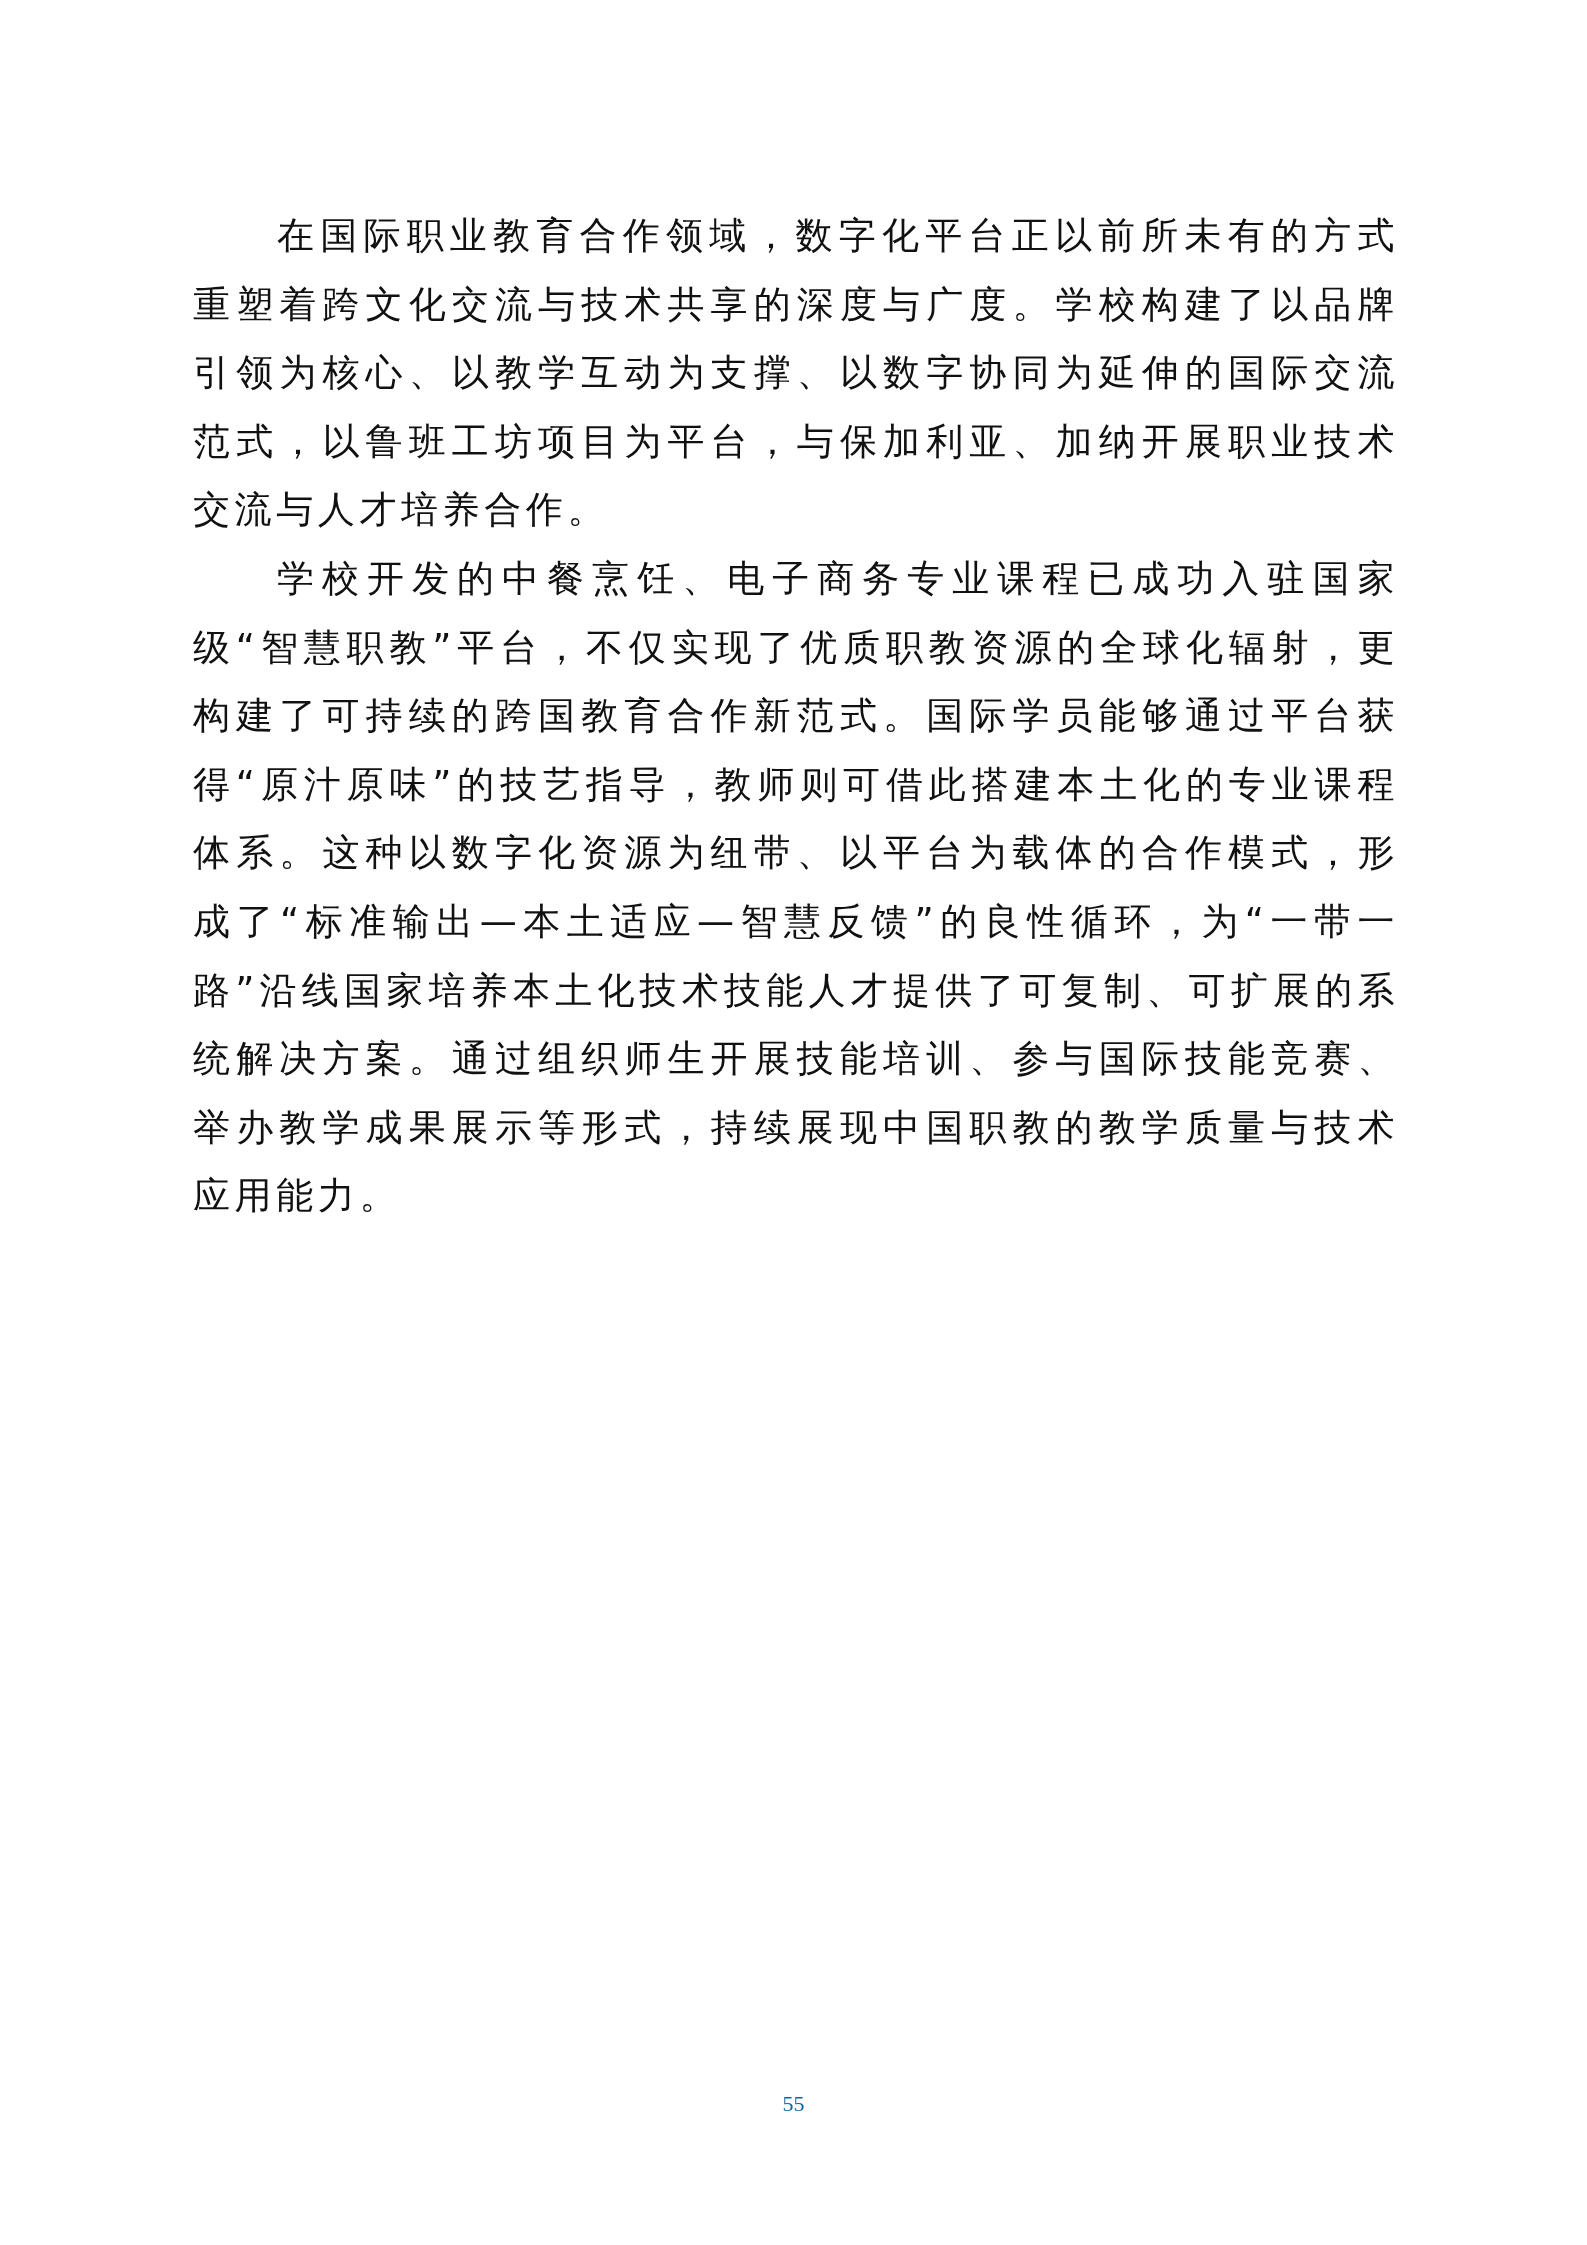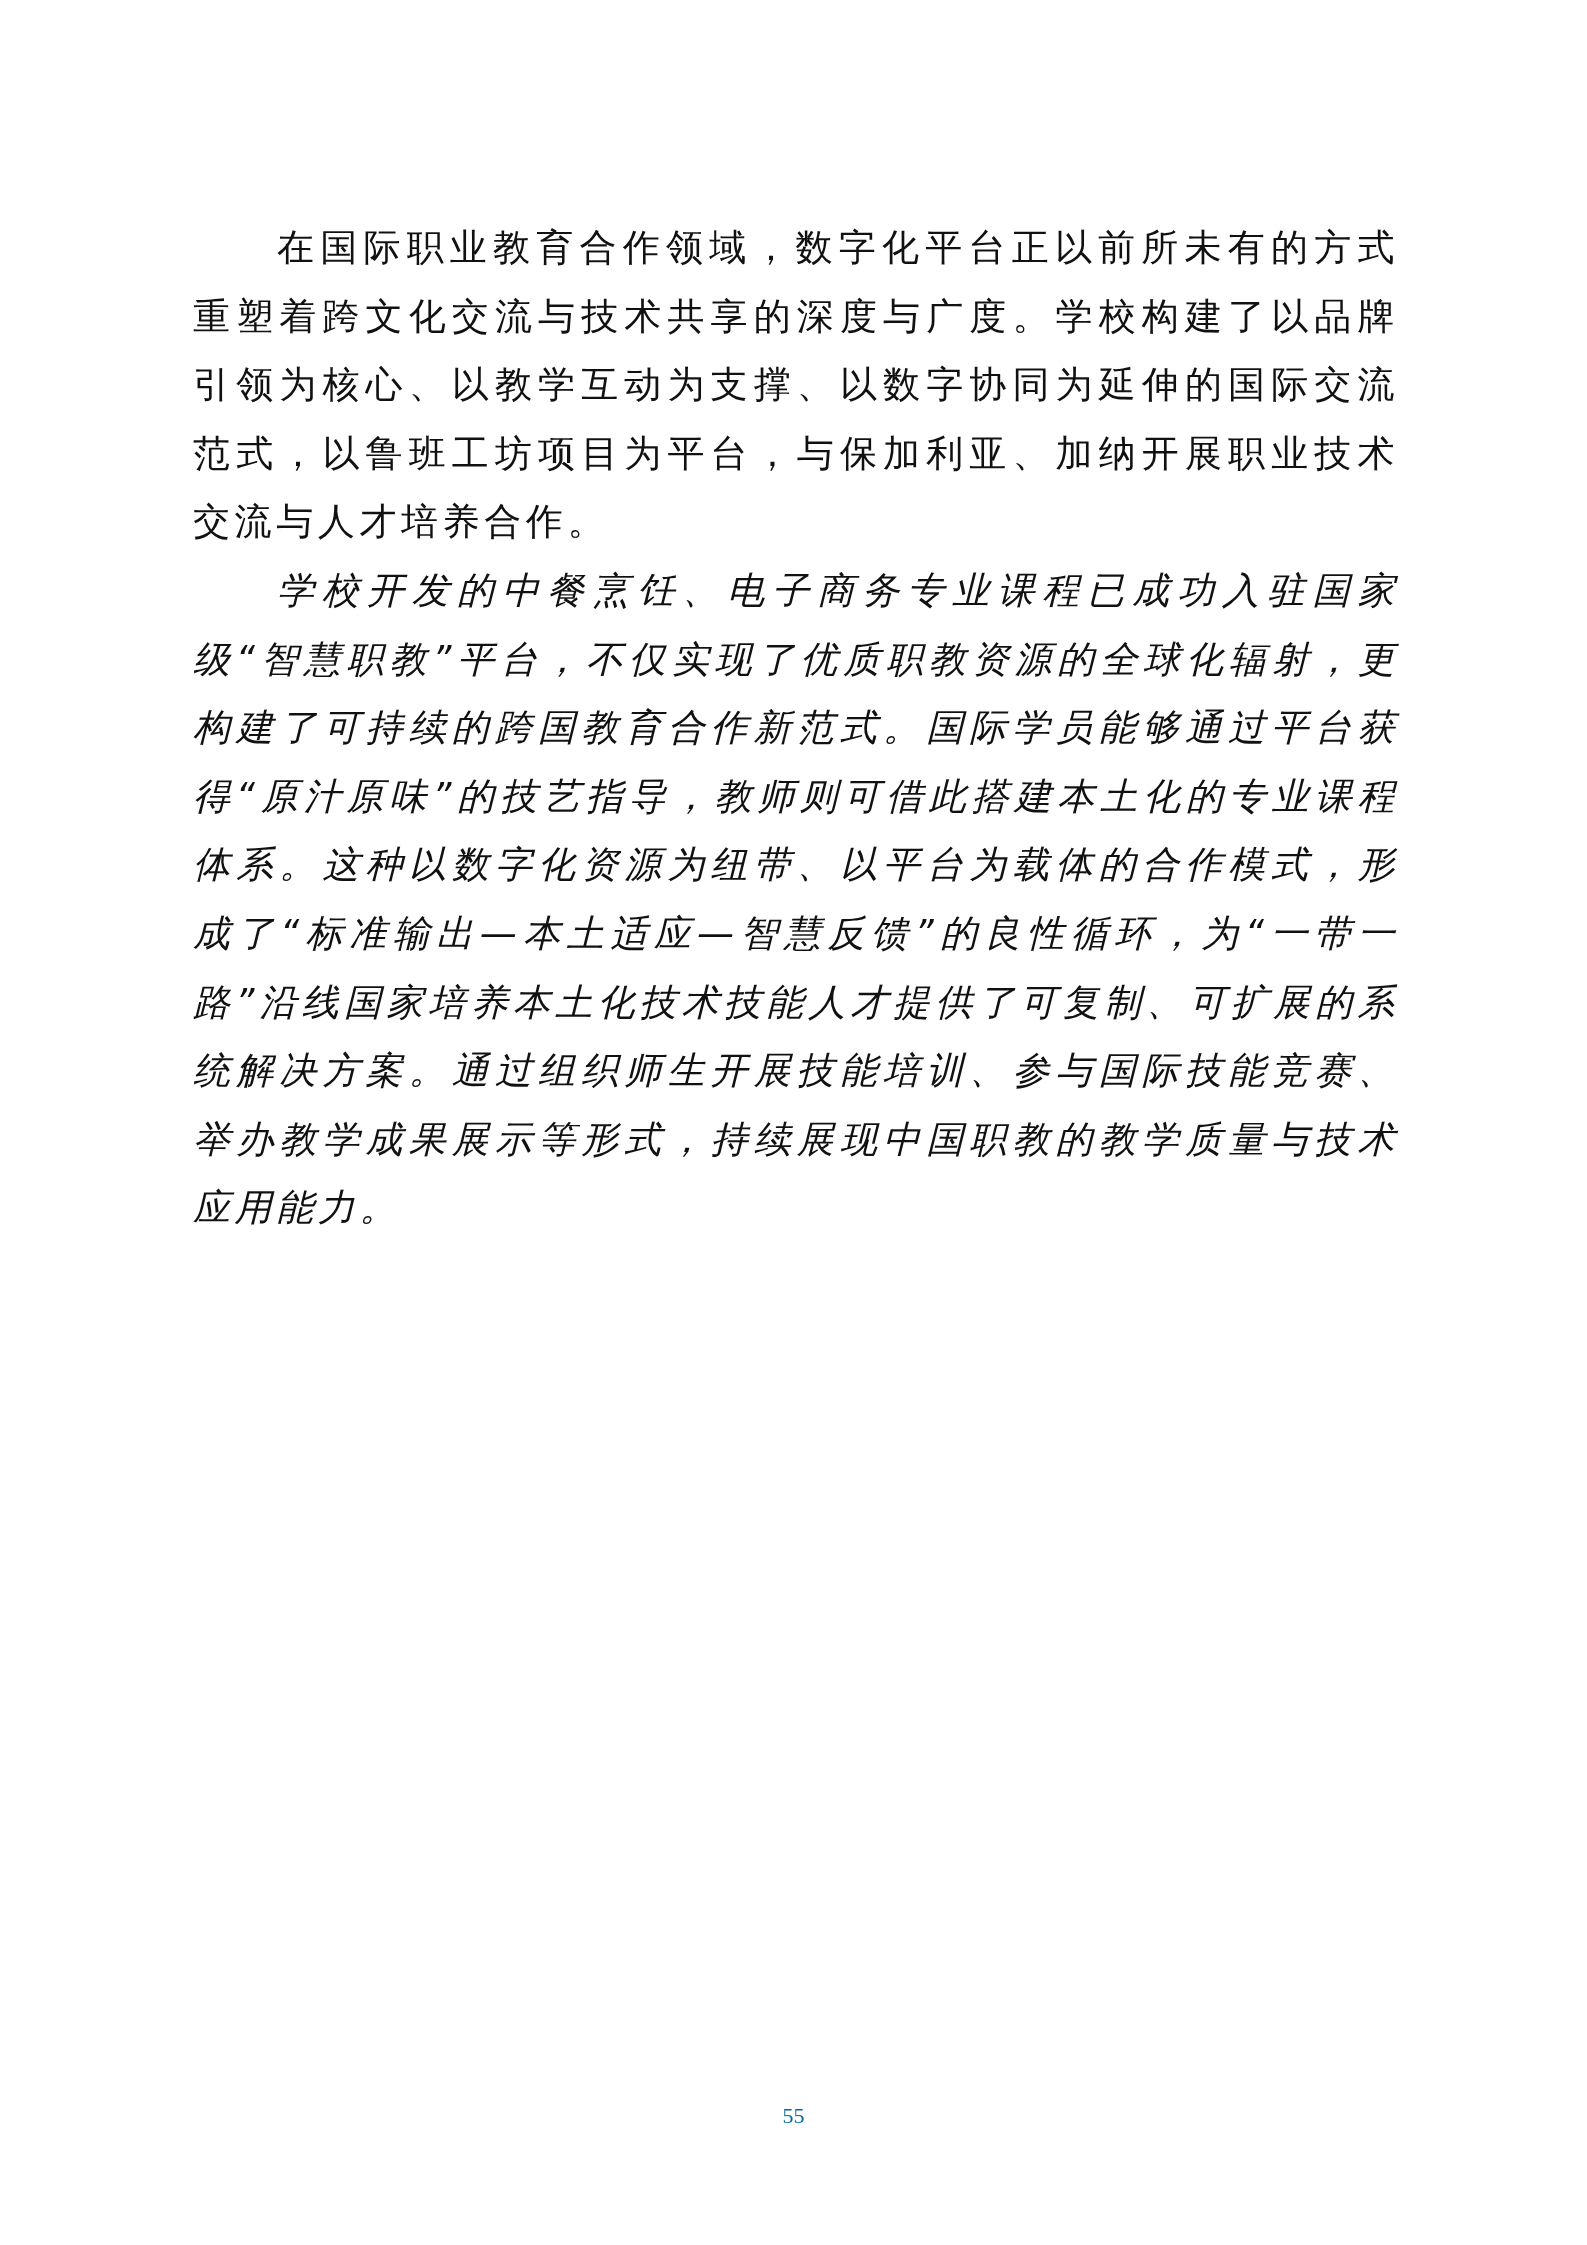--- a/index.html
+++ b/index.html
@@ -1,26 +1,26 @@
 <!DOCTYPE html>
 <html><head>
 <meta charset="utf-8">
 <style>
   html, body { margin:0; padding:0; background:#ffffff; }
   body { width:1587px; height:2245px; position:relative; overflow:hidden; }
-  .page { position:absolute; left:0; top:16px; width:1587px; height:2020px; background:#fff; }
+  .page { position:absolute; left:0; top:4px; width:1587px; height:2020px; background:#fff; }
   .content { position:absolute; left:193px; top:198px; width:1206px; }
   .para {
     margin:0; color:#111;
     font-family:"DejaVu Sans", sans-serif;
     font-size:37px; line-height:68.6px;
     text-indent:84px; text-align:justify; text-align-last:left;
     letter-spacing:4.6px;
   }
-  .para + .para { margin-top:0;font-style:italic; }
+  .para + .para { margin-top:0; }
   .page-number {
     position:absolute; left:0; width:1587px; top:2087px; text-align:center;
     font-family:"Liberation Serif", serif; font-size:22px; color:#0369a1;
   }
 </style>
 </head>
 <body>
 
 <div class="page">
   <div class="content">

